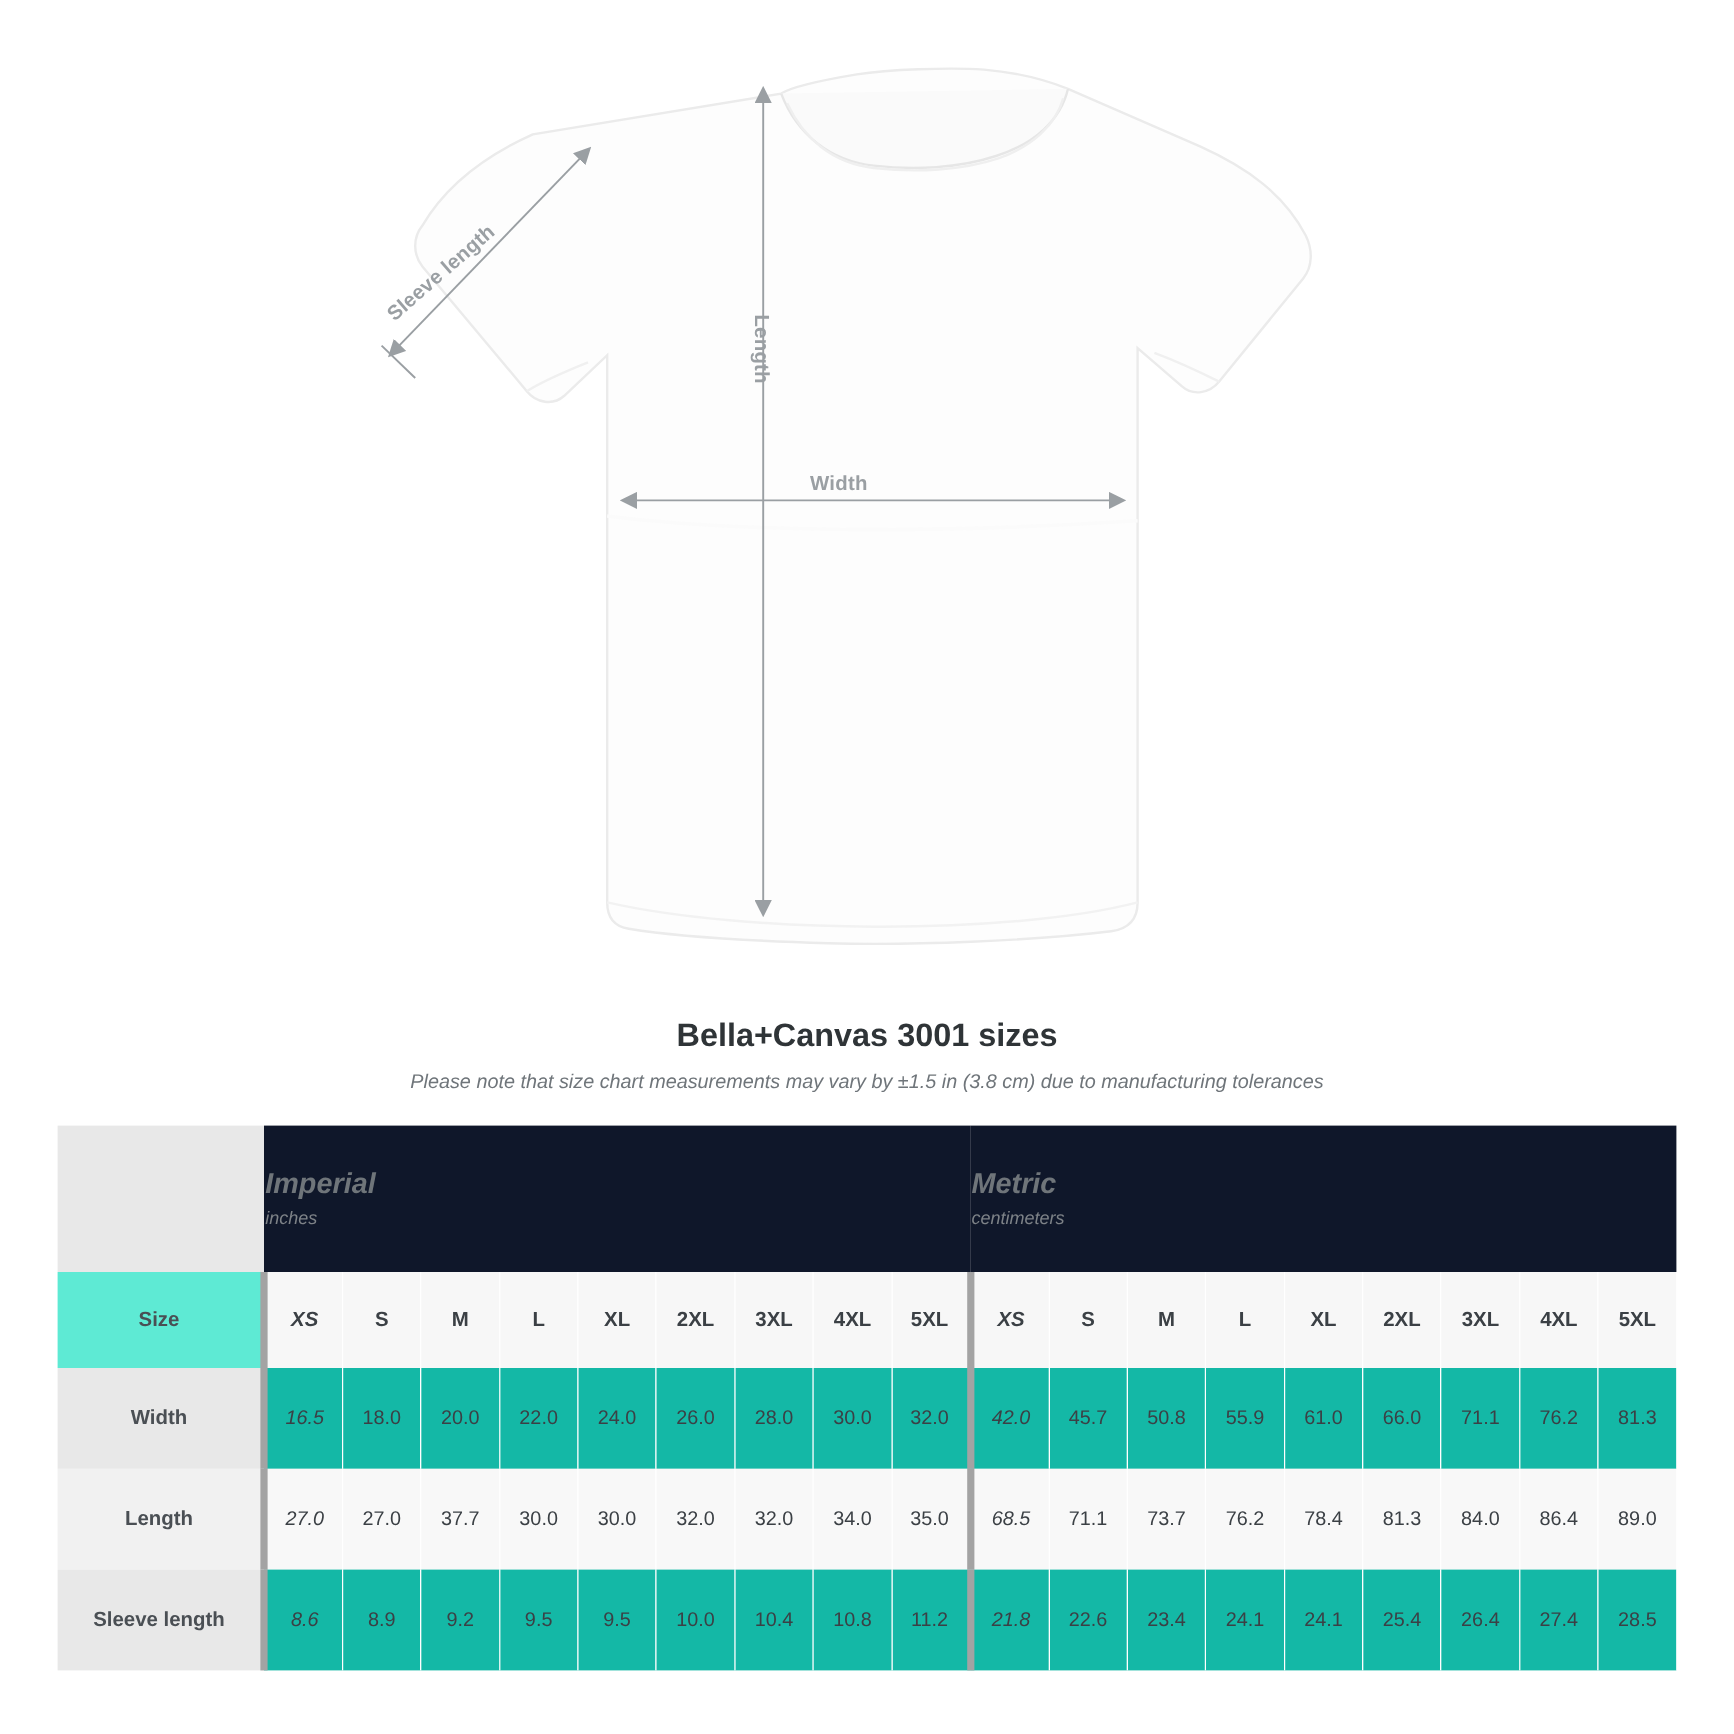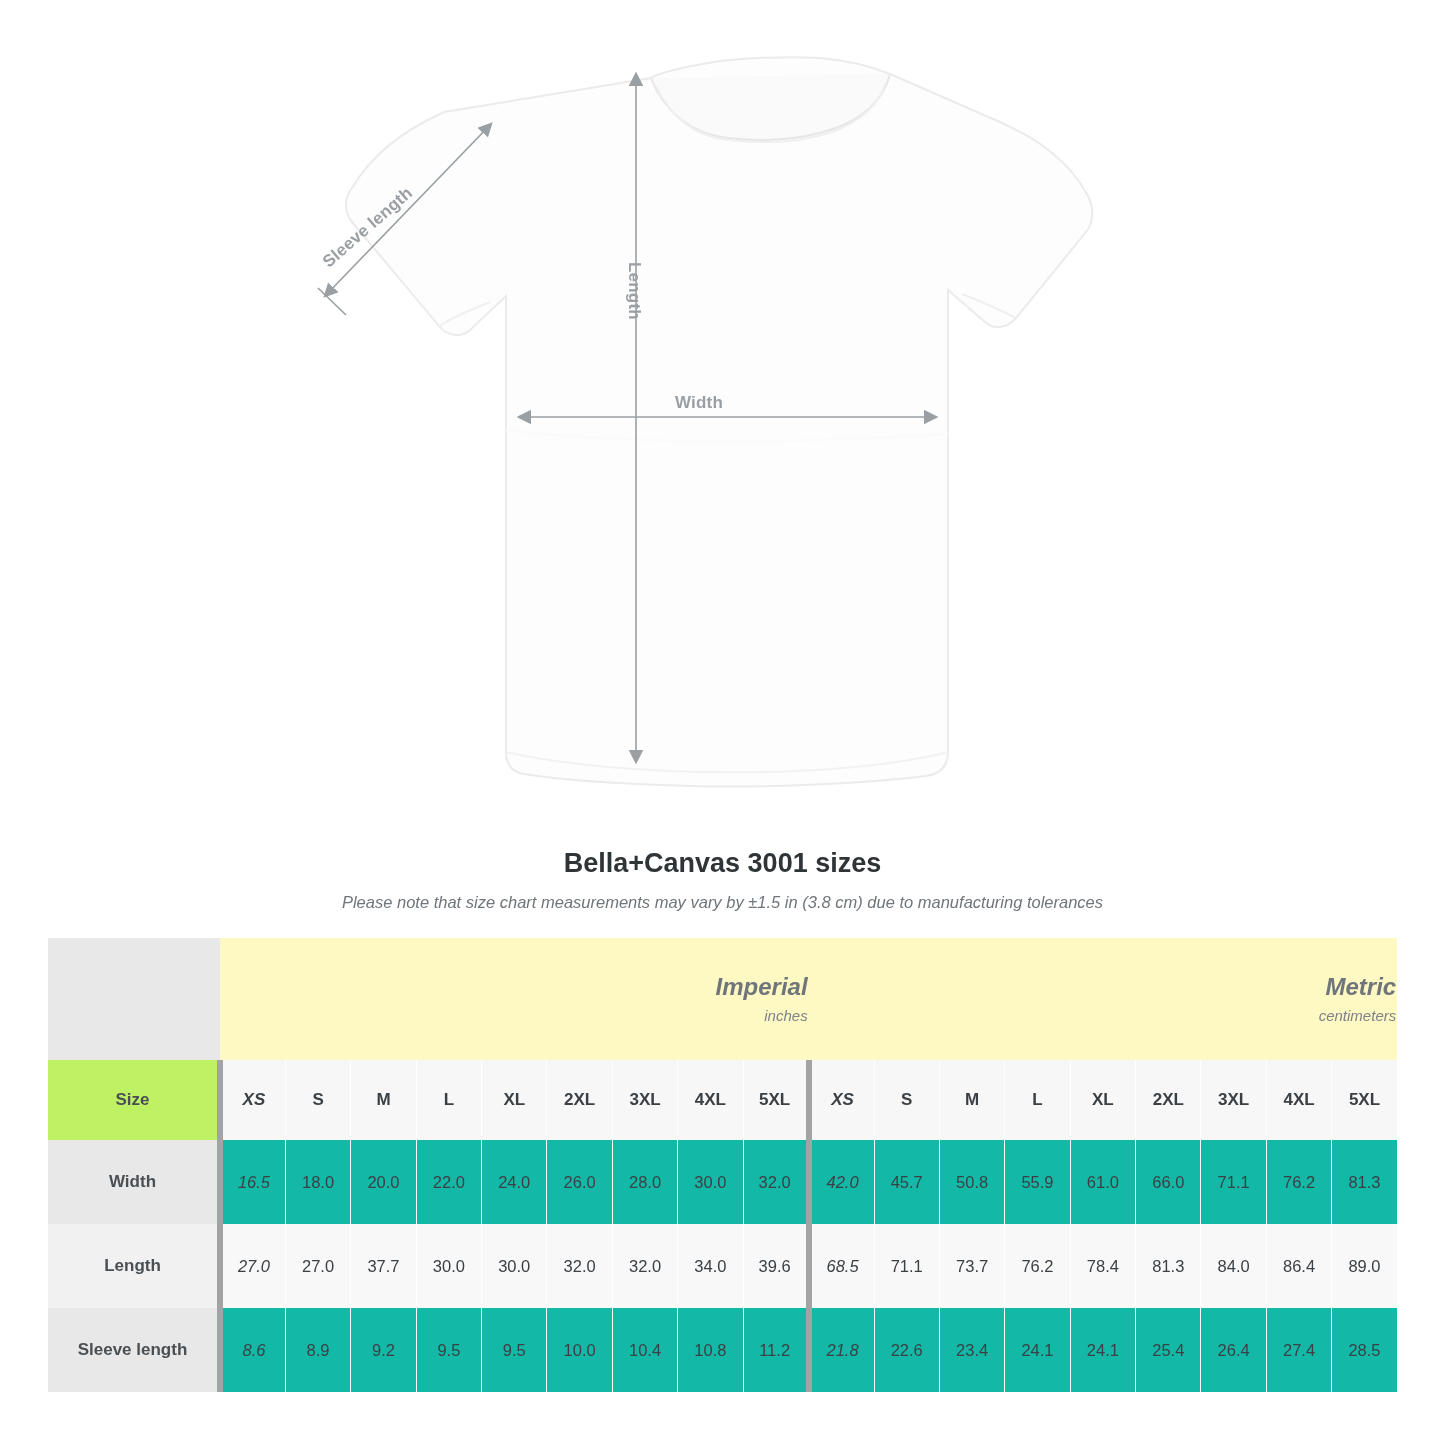--- a/index.html
+++ b/index.html
@@ -80,23 +80,23 @@
   }
   table.size-table {
     border-collapse: collapse;
     width: 1349px;
     table-layout: fixed;
   }
   table.size-table col.label-col { width: 172px; }
   table.size-table col.data-col { width: 65.4px; }
 
   .unit-head {
-    background: #fef9c3;
+    background: #0f172a;
     height: 120px;
-    text-align: right;
+    text-align: left;
     vertical-align: middle;
     border: none;
     margin-top: 20px;
   }
   .unit-head .unit-name {
     font-size: 24px;
     font-style: italic;
     font-weight: bold;
     color: #6f757a;
     line-height: 1.1;
@@ -113,21 +113,21 @@
 
   tr.head-row td, tr.head-row th {
     height: 78px;
   }
   .row-label {
     font-size: 17px;
     font-weight: bold;
     color: #4a4f54;
     text-align: center;
     vertical-align: middle;
-    background: #bef264;
+    background: #5eead4;
   }
   td.cell {
     text-align: center;
     vertical-align: middle;
     font-size: 16.5px;
     color: #3b4045;
     border-right: 1px solid #ffffff;
     background: #f7f7f7;
   }
   tr.head-row td.cell {
@@ -297,21 +297,21 @@
         <tr class="data-row light">
           <td class="row-label">Length</td>
           <td class="cell gap-left">27.0</td>
           <td class="cell">27.0</td>
           <td class="cell">37.7</td>
           <td class="cell">30.0</td>
           <td class="cell">30.0</td>
           <td class="cell">32.0</td>
           <td class="cell">32.0</td>
           <td class="cell">34.0</td>
-          <td class="cell">39.6</td>
+          <td class="cell">35.0</td>
           <td class="cell gap-left">68.5</td>
           <td class="cell">71.1</td>
           <td class="cell">73.7</td>
           <td class="cell">76.2</td>
           <td class="cell">78.4</td>
           <td class="cell">81.3</td>
           <td class="cell">84.0</td>
           <td class="cell">86.4</td>
           <td class="cell">89.0</td>
         </tr>

